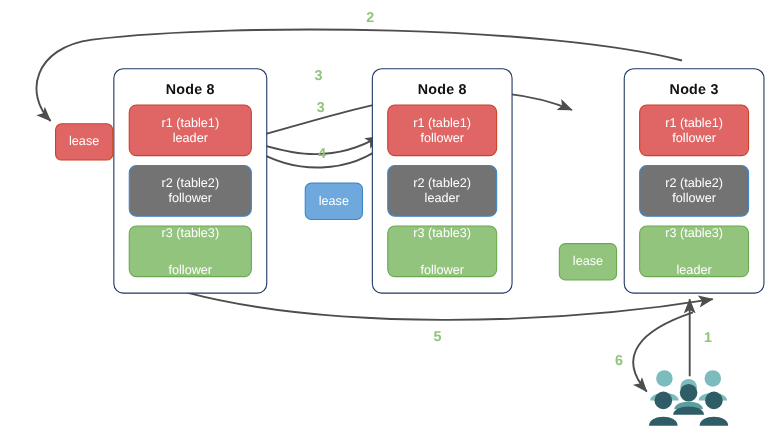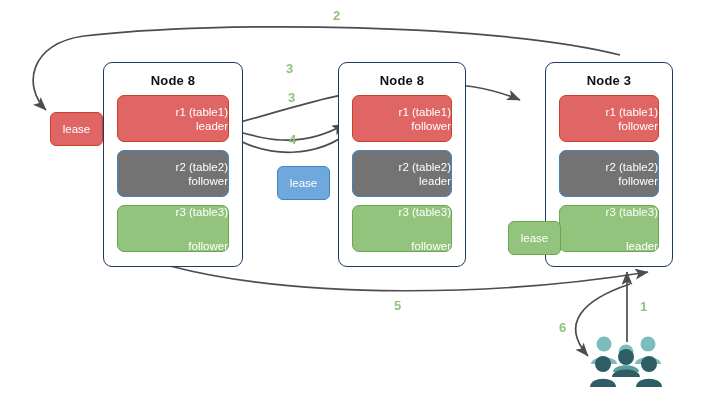--- a/index.html
+++ b/index.html
@@ -45,21 +45,21 @@
   .replica-stack {
     margin: 7px 13px 0 13px;
   }
   .replica {
     box-sizing: border-box;
     height: 47px;
     border-radius: 7px;
     margin-bottom: 8px;
     display: flex;
     flex-direction: column;
-    align-items: flex-end;
+    align-items: center;
     justify-content: center;
     color: #ffffff;
     font-size: 11.5px;
     line-height: 14px;
   }
   .replica.red   { background: #e06666; border: 1.4px solid #cc4125; }
   .replica.blue  { background: #737373; border: 1.4px solid #3d85c6; }
   .replica.green { background: #93c47d; border: 1.4px solid #6aa84f; gap: 20px; }
 
   
@@ -152,21 +152,21 @@
         <span>r2 (table2)</span>
         <span>leader</span>
       </div>
       <div class="replica green">
         <span>r3 (table3)</span>
         <span>follower</span>
       </div>
     </div>
   </div>
 
-  <div class="node" id="node-3" style="left:545px; top:62px; width:128px; height:205px;">
+  <div class="node" id="node-3" style="left:567px; top:62px; width:128px; height:205px;">
     <div class="node-title">Node 3</div>
     <div class="replica-stack">
       <div class="replica red">
         <span>r1 (table1)</span>
         <span>follower</span>
       </div>
       <div class="replica blue">
         <span>r2 (table2)</span>
         <span>follower</span>
       </div>

